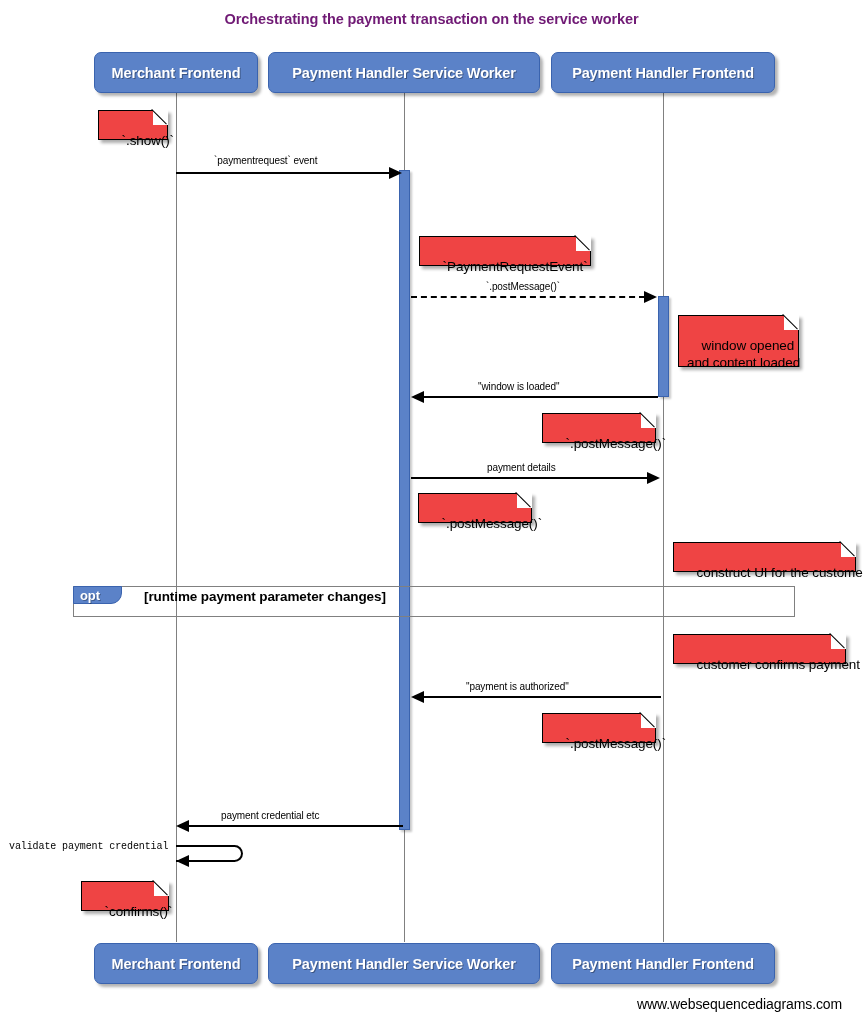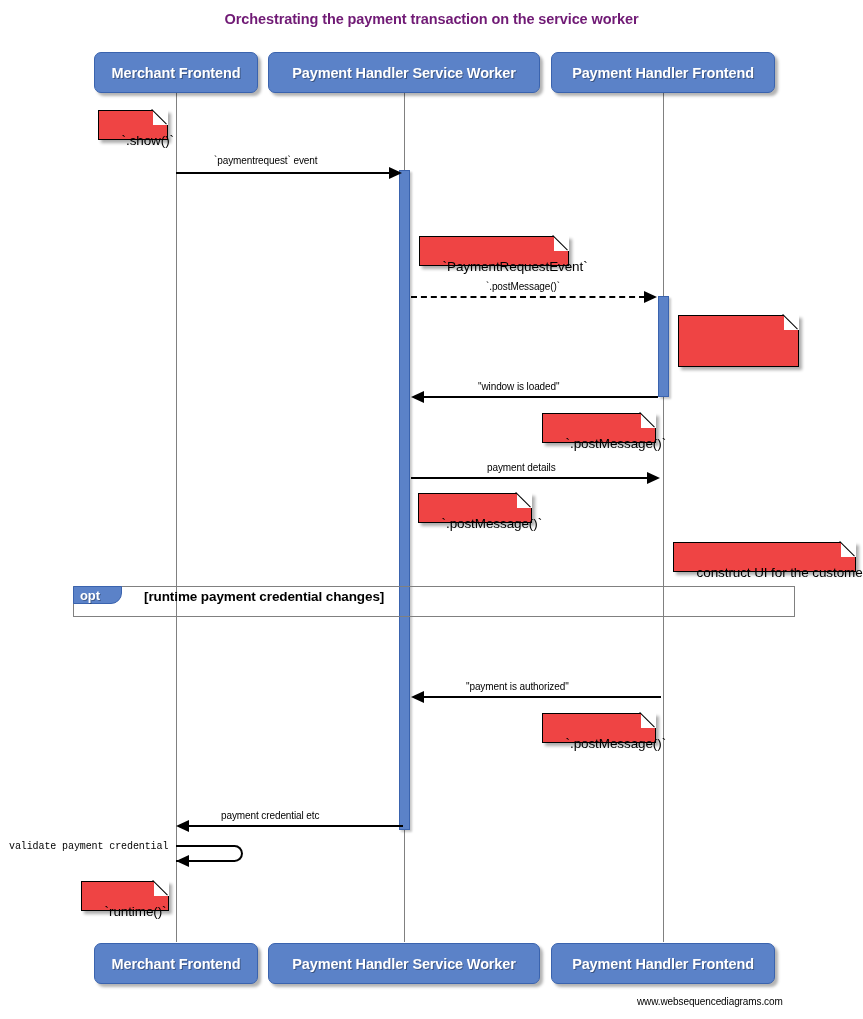--- a/index.html
+++ b/index.html
@@ -185,21 +185,21 @@
     font-size: 13.5px;
     font-weight: bold;
     color: #000;
     white-space: nowrap;
     letter-spacing: -0.1px;
   }
 
   
   .footer {
     position: absolute;
-    font-size: 10px;
+    font-size: 14px;
     color: #000;
     white-space: nowrap;
     letter-spacing: -0.1px;
   }
 </style>
 </head>
 <body>
 
 <div id="canvas">
 
@@ -259,57 +259,63 @@
   <div class="msg-label" style="left:9px; top:841px;font-family:Liberation Mono, monospace;">validate payment credential</div>
   <div class="selfloop" style="left:176px; top:845px; width:67px; height:17px;"></div>
   <div class="arrowhead left" style="left:176px; top:855px;"></div>
 
   <div class="note" style="left:98px; top:110px; width:70px; height:30px;">
     <span>`.show()`</span>
     <span class="notch"></span>
   </div>
 
 
-  <div class="note" style="left:419px; top:236px; width:150px; height:30px;">
+  <div class="note" style="left:419px; top:236px; width:172px; height:30px;">
     <span>`PaymentRequestEvent`</span>
     <span class="notch"></span>
   </div>
 
   <div class="note" style="left:678px; top:315px; width:121px; height:52px;">
+    <span>window opened
+and content loaded</span>
     <span class="notch"></span>
   </div>
 
   <div class="note" style="left:542px; top:413px; width:114px; height:30px;">
     <span>`.postMessage()`</span>
     <span class="notch"></span>
   </div>
 
   <div class="note" style="left:418px; top:493px; width:114px; height:30px;">
     <span>`.postMessage()`</span>
     <span class="notch"></span>
   </div>
 
   <div class="note" style="left:673px; top:542px; width:183px; height:30px;">
     <span>construct UI for the customer</span>
     <span class="notch"></span>
   </div>
 
+  <div class="note" style="left:673px; top:634px; width:173px; height:30px;">
+    <span>customer confirms payment</span>
+    <span class="notch"></span>
+  </div>
 
   <div class="note" style="left:542px; top:713px; width:114px; height:30px;">
     <span>`.postMessage()`</span>
     <span class="notch"></span>
   </div>
 
 
   <div class="note" style="left:81px; top:881px; width:88px; height:30px;">
-    <span>`runtime()`</span>
+    <span>`confirms()`</span>
     <span class="notch"></span>
   </div>
 
   <div class="fragment" style="left:73px; top:586px; width:722px; height:31px;"></div>
   <div class="fragment-tag" style="left:73px; top:586px; width:49px; height:18px;">
     <span>opt</span>
   </div>
-  <div class="fragment-cond" style="left:144px; top:589px;">[runtime payment credential changes]</div>
+  <div class="fragment-cond" style="left:144px; top:589px;">[runtime payment parameter changes]</div>
 
   <div class="footer" style="left:637px; top:996px;">www.websequencediagrams.com</div>
 
 </div>
 
 </body></html>

